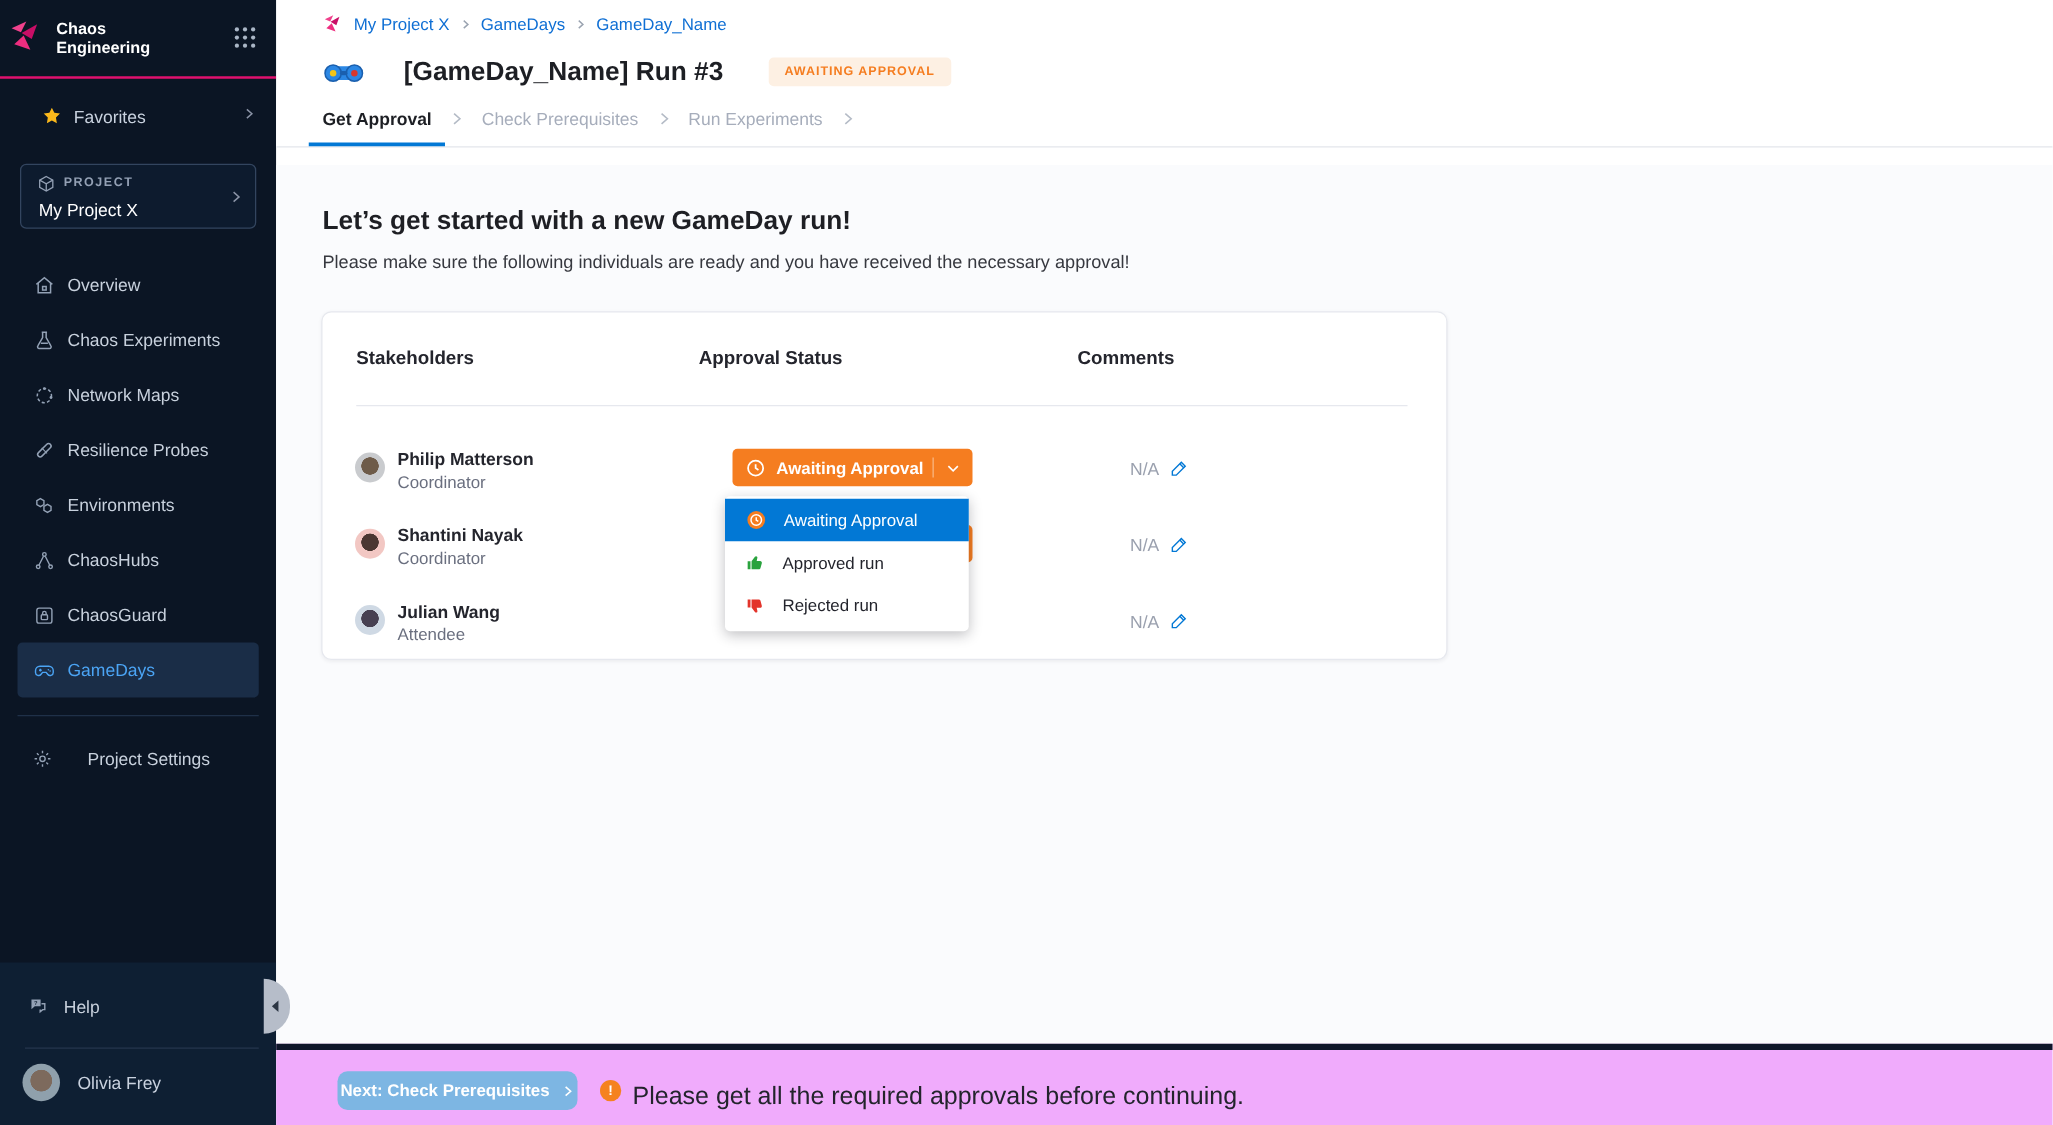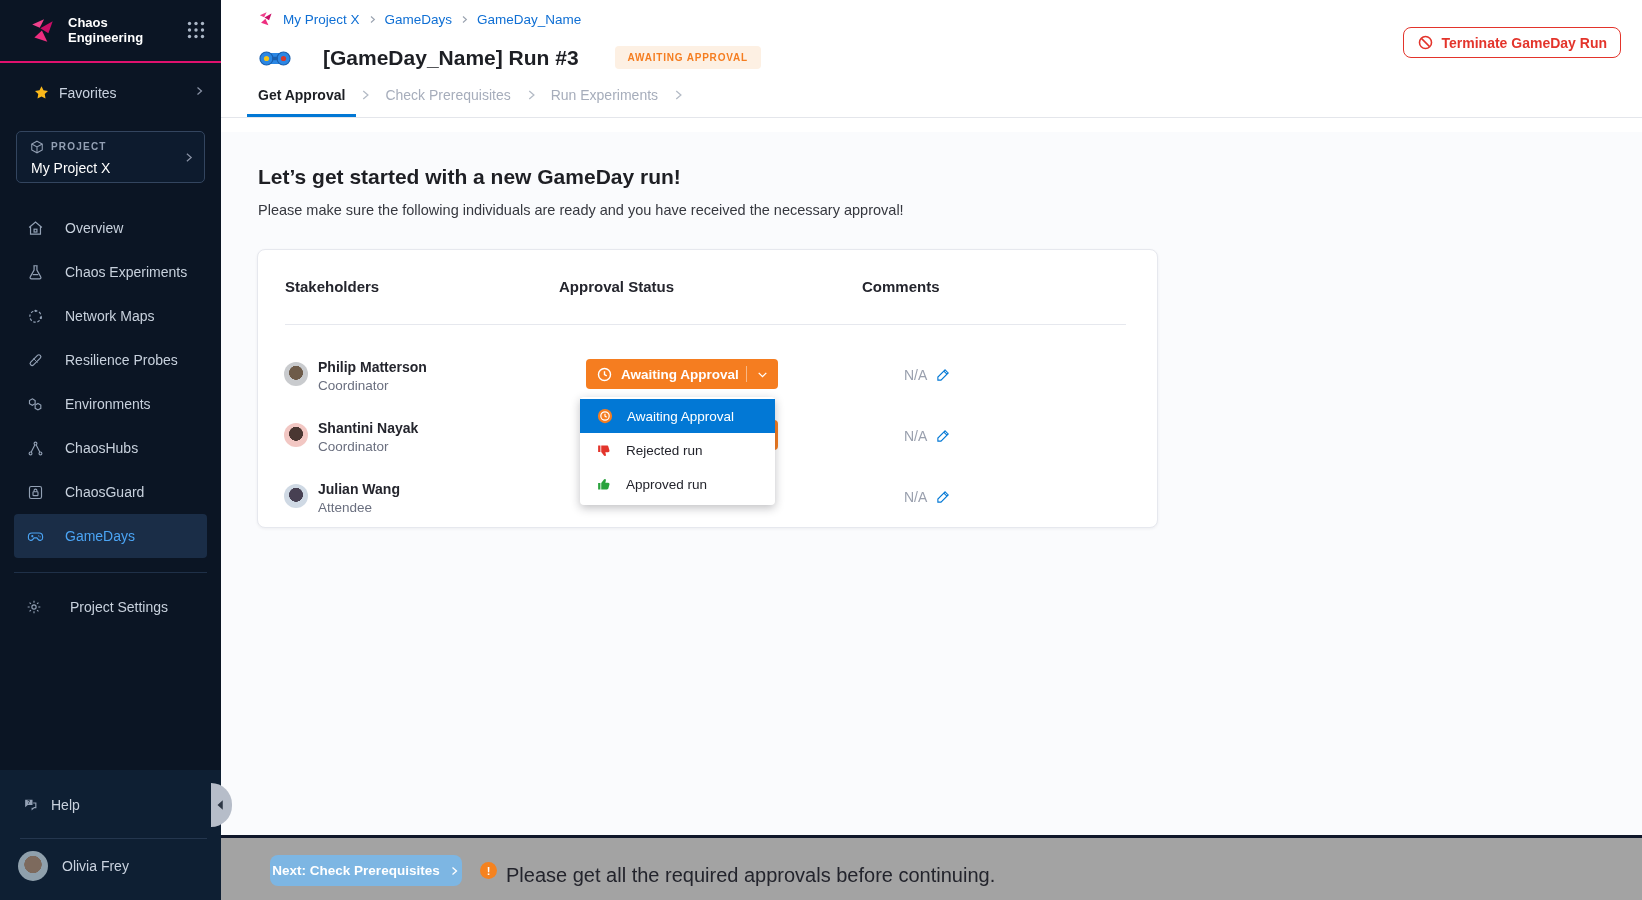--- a/index.html
+++ b/index.html
@@ -2,37 +2,37 @@
 <html><head>
 <meta charset="utf-8">
 <style>
   * { margin:0; padding:0; box-sizing:border-box; }
   html,body { width:1642px; height:900px; }
   body { position:relative; font-family:"Liberation Sans", sans-serif; background:#fff; overflow:hidden; }
   svg { display:block; }
 
   
   .sidebar { position:absolute; left:0; top:0; width:221px; height:900px; background:#0b1524; }
-  .s-brand { position:absolute; left:30px; top:15px; display:flex; align-items:flex-end; }
+  .s-brand { position:absolute; left:7px; top:15px; display:flex; align-items:flex-start; }
   .s-brand-name { margin-left:12px; color:#fff; font-size:13px; font-weight:bold; line-height:15px; }
   .apps-grid { position:absolute; right:16px; top:21px; cursor:pointer; }
   .s-pinkline { position:absolute; left:0; right:0; top:61px; height:2px; background:#e0116e; }
   .s-fav { position:absolute; left:14px; right:0; top:85px; height:28px; display:flex; align-items:flex-start; cursor:pointer; }
   .s-fav .star { margin-left:20px; }
   .s-fav-label { margin-left:10px; color:#c9d2df; font-size:14px; }
   .s-fav .chev { position:absolute; right:16px; }
   .s-projbox { position:absolute; left:16px; top:131px; width:189px; height:52px; background:#0d1b2e; border:1px solid #33455f; border-radius:5px; cursor:pointer; }
   .s-proj-eyebrow { position:absolute; left:34px; top:9px; color:#93a0b4; font-size:10px; font-weight:bold; letter-spacing:1.2px; }
   .s-proj-cube { position:absolute; left:13px; top:8px; }
   .s-proj-name { position:absolute; left:14px; top:28px; color:#fff; font-size:14px; }
   .s-projbox .chev { position:absolute; right:9px; top:19px; }
   .s-nav { position:absolute; left:0; right:0; top:206px; }
   .s-item { position:relative; height:44px; margin:0 14px; display:flex; align-items:center; border-radius:4px; cursor:pointer; }
   .s-item .ico { margin-left:13px; width:17px; }
-  .s-item .lbl { margin-left:21px; color:#c8d1dd; font-size:14px; }
+  .s-item .lbl { margin-left:10px; color:#c8d1dd; font-size:14px; }
   .s-item.active { background:#1a2d47; }
   .s-item.active .lbl { color:#4ba4f4; }
   .s-divider { position:absolute; left:14px; right:14px; top:572px; height:1px; background:#1f3048; }
   .s-settings { position:absolute; left:0; right:0; top:590px; height:34px; display:flex; align-items:center; cursor:pointer; }
   .s-settings .ico { margin-left:26px; }
   .s-settings .lbl { margin-left:28px; color:#c8d1dd; font-size:14px; }
   .s-bottom { position:absolute; left:0; right:0; top:770px; bottom:0; background:#0e1f33; }
   .s-help { position:absolute; left:0; right:0; top:22px; height:26px; display:flex; align-items:center; cursor:pointer; }
   .s-help .ico { margin-left:22px; }
   .s-help .lbl { margin-left:12px; color:#c8d1dd; font-size:14px; }
@@ -73,21 +73,21 @@
   .status-btn { position:absolute; left:328px; width:192px; height:30px; background:#f57d20; border:none; border-radius:4px; display:flex; align-items:center; padding:0 0 0 10px; cursor:pointer; font-family:inherit; }
   .status-btn .lbl { margin-left:8px; color:#fff; font-size:13.5px; font-weight:bold; }
   .status-btn .vdiv { margin-left:auto; width:1px; height:16px; background:rgba(255,255,255,.45); }
   .status-btn .dchev { margin:0 9px; }
   .comment { position:absolute; left:646px; font-size:14px; color:#9aa0ae; }
   .pencil { position:absolute; left:678px; cursor:pointer; }
   .dropdown { position:absolute; left:322px; top:147px; width:195px; height:108px; background:#fff; border-radius:4px; box-shadow:0 3px 10px rgba(30,30,40,.28); z-index:10; padding:2px 0; }
   .dd-opt { height:34px; display:flex; align-items:center; padding-left:16px; cursor:pointer; font-size:13.5px; color:#23242c; }
   .dd-opt .lbl { margin-left:13px; }
   .dd-opt.selected { background:#0278d5; color:#fff; }
-  .footer { position:absolute; left:0; right:0; top:835px; bottom:0; background:#a3a3a3; border-top:3px solid #0f172a;padding-left:37px; }
+  .footer { position:absolute; left:0; right:0; top:835px; bottom:0; background:#f0abfc; border-top:5px solid #0f172a;padding-left:37px; }
   .next-btn { position:absolute; left:49px; top:17px; width:192px; height:31px; background:#7db6e3; border:none; border-radius:8px; color:#fff; font-size:13.5px; font-weight:bold; display:flex; align-items:center; justify-content:center; gap:8px; cursor:pointer; font-family:inherit; }
   .warn-ico { position:absolute; left:259px; top:24px; width:17px; height:17px; border-radius:50%; background:#f5821f; color:#fff; font-size:11px; font-weight:bold; display:flex; align-items:center; justify-content:center; }
   .warn-text { position:absolute; left:285px; top:26px; font-size:20px; color:#23242c; }
 </style>
 </head>
 <body>
 
 <div class="sidebar">
   <div class="s-brand">
     <span>
@@ -299,29 +299,20 @@
         <circle cx="8.5" cy="12.5" r="2.6" fill="#f5c518"></circle>
         <circle cx="25.5" cy="12.5" r="6.5" fill="#2b87e4" stroke="#1a5fae" stroke-width="1.2"></circle>
         <circle cx="25.5" cy="12.5" r="2.6" fill="#d8372c"></circle>
         <rect x="14" y="10.8" width="6" height="3.4" rx="1.7" fill="#1a5fae"></rect>
       </svg>
     </span>
     <span class="page-title">[GameDay_Name] Run #3</span>
     <span class="badge">AWAITING APPROVAL</span>
   </div>
 
-  <button class="terminate-btn">
-    <span>
-      <svg width="17" height="17" viewBox="0 0 24 24" fill="none" stroke="#e3342b" stroke-width="2.2">
-          <circle cx="12" cy="12" r="8.5"></circle>
-          <path d="M6.2 6.2l11.6 11.6"></path>
-        </svg>
-    </span>
-    <span>Terminate GameDay Run</span>
-  </button>
 
   <div class="tabbar">
     <div class="tab active">Get Approval</div>
     <span class="tab-sep">
         <svg width="14" height="14" viewBox="0 0 24 24" fill="none" stroke="#b4bbc6" stroke-width="2.2">
           <path d="M9 5l8 7-8 7"></path>
         </svg>
       </span>
     <div class="tab">Check Prerequisites</div>
     <span class="tab-sep">
@@ -417,33 +408,33 @@
                 <circle cx="12" cy="12" r="9.5" fill="#f57d20"></circle>
                 <circle cx="12" cy="12" r="5.6" fill="none" stroke="#fff" stroke-width="1.6"></circle>
                 <path d="M12 9v3.2l2.2 1.3" fill="none" stroke="#fff" stroke-width="1.6"></path>
               </svg>
           </span>
           <span class="lbl">Awaiting Approval</span>
         </div>
         <div class="dd-opt">
           <span>
             <svg width="17" height="17" viewBox="0 0 24 24">
+                <path fill="#2aa33e" d="M3 10h3.2v9H3zM7.4 19h8.1c1 0 1.8-.7 2-1.6l1.5-5.4c.3-1.2-.6-2.4-1.9-2.4h-3.9l.8-3.6c.2-1-.5-1.9-1.5-1.9-.5 0-1 .3-1.3.7L7.4 10z"></path>
+              </svg>
+          </span>
+          <span class="lbl">Approved run</span>
+        </div>
+        <div class="dd-opt">
+          <span>
+            <svg width="17" height="17" viewBox="0 0 24 24">
                 <path fill="#e3342b" d="M3 5h3.2v9H3zM7.4 5h8.1c1 0 1.8.7 2 1.6l1.5 5.4c.3 1.2-.6 2.4-1.9 2.4h-3.9l.8 3.6c.2 1-.5 1.9-1.5 1.9-.5 0-1-.3-1.3-.7L7.4 14z"></path>
               </svg>
           </span>
           <span class="lbl">Rejected run</span>
         </div>
-        <div class="dd-opt">
-          <span>
-            <svg width="17" height="17" viewBox="0 0 24 24">
-                <path fill="#2aa33e" d="M3 10h3.2v9H3zM7.4 19h8.1c1 0 1.8-.7 2-1.6l1.5-5.4c.3-1.2-.6-2.4-1.9-2.4h-3.9l.8-3.6c.2-1-.5-1.9-1.5-1.9-.5 0-1 .3-1.3.7L7.4 10z"></path>
-              </svg>
-          </span>
-          <span class="lbl">Approved run</span>
-        </div>
       </div>
     </div>
   </div>
 
   <div class="footer">
     <button class="next-btn">
       <span>Next: Check Prerequisites</span>
       <svg width="12" height="12" viewBox="0 0 24 24" fill="none" stroke="#fff" stroke-width="2.6">
           <path d="M9 5l8 7-8 7"></path>
         </svg>

